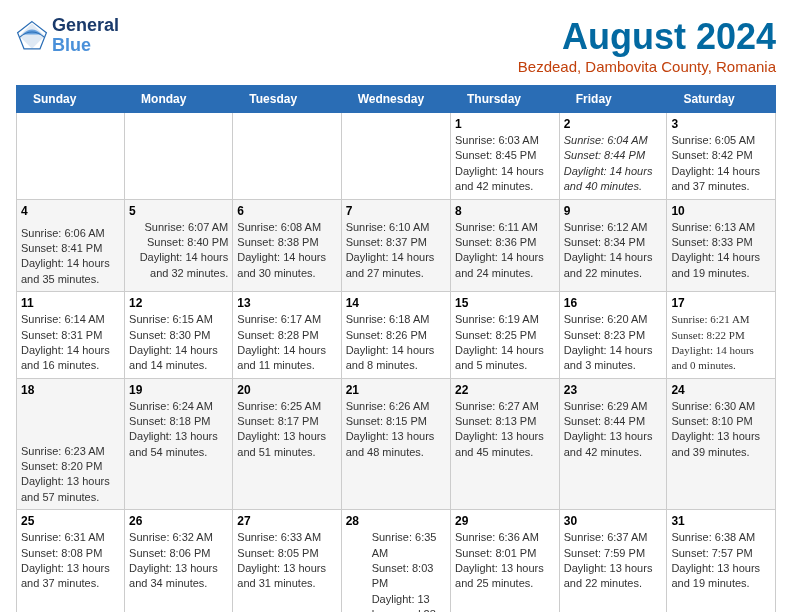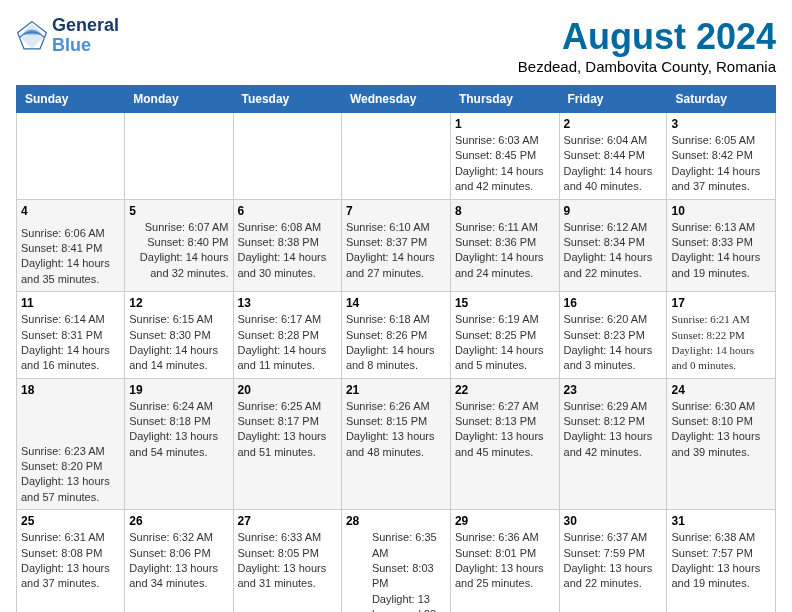--- a/index.html
+++ b/index.html
@@ -35,31 +35,31 @@
     .title-block {
       text-align: right;
     }
     .month-year {
       font-size: 36px;
       font-weight: bold;
       color: #0369a1;
     }
     .location {
       font-size: 15px;
-      color: #000000;
+      color: #c2410c;
     }
     .calendar {
       width: 100%;
       border-collapse: collapse;
       font-size: 11px;
     }
     .calendar th {
       background: #2a6db5;
       color: #fff;
-      padding: 6px 8px;
+      padding: 6px 16px;
       text-align: left;
       font-size: 12px;
       border: 1px solid #2a6db5;
     }
     .calendar td {
       border: 1px solid #ccc;
       vertical-align: top;
       padding: 4px;
       width: 110px;
       min-height: 80px;
@@ -128,21 +128,21 @@
         <td class="empty-cell"></td>
         <td class="empty-cell"></td>
         <td>
           <span class="day-num">1</span>
           <div class="day-info" style="white-space: pre-line;">Sunrise: 6:03 AM
 Sunset: 8:45 PM
 Daylight: 14 hours and 42 minutes.</div>
         </td>
         <td>
           <span class="day-num">2</span>
-          <div class="day-info" style="white-space: pre-line;">Sunrise: 6:04 AM
+          <div class="day-info" style="white-space: pre-line; font-style: italic;">Sunrise: 6:04 AM
 Sunset: 8:44 PM
 Daylight: 14 hours and 40 minutes.</div>
         </td>
         <td>
           <span class="day-num">3</span>
           <div class="day-info" style="white-space: pre-line;">Sunrise: 6:05 AM
 Sunset: 8:42 PM
 Daylight: 14 hours and 37 minutes.</div>
         </td>
       </tr>
@@ -261,21 +261,21 @@
         </td>
         <td>
           <span class="day-num">22</span>
           <div class="day-info" style="white-space: pre-line;">Sunrise: 6:27 AM
 Sunset: 8:13 PM
 Daylight: 13 hours and 45 minutes.</div>
         </td>
         <td>
           <span class="day-num">23</span>
           <div class="day-info" style="white-space: pre-line;">Sunrise: 6:29 AM
-Sunset: 8:12 PM
+Sunset: 8:44 PM
 Daylight: 13 hours and 42 minutes.</div>
         </td>
         <td>
           <span class="day-num">24</span>
           <div class="day-info" style="white-space: pre-line;">Sunrise: 6:30 AM
 Sunset: 8:10 PM
 Daylight: 13 hours and 39 minutes.</div>
         </td>
       </tr>
       <tr>

